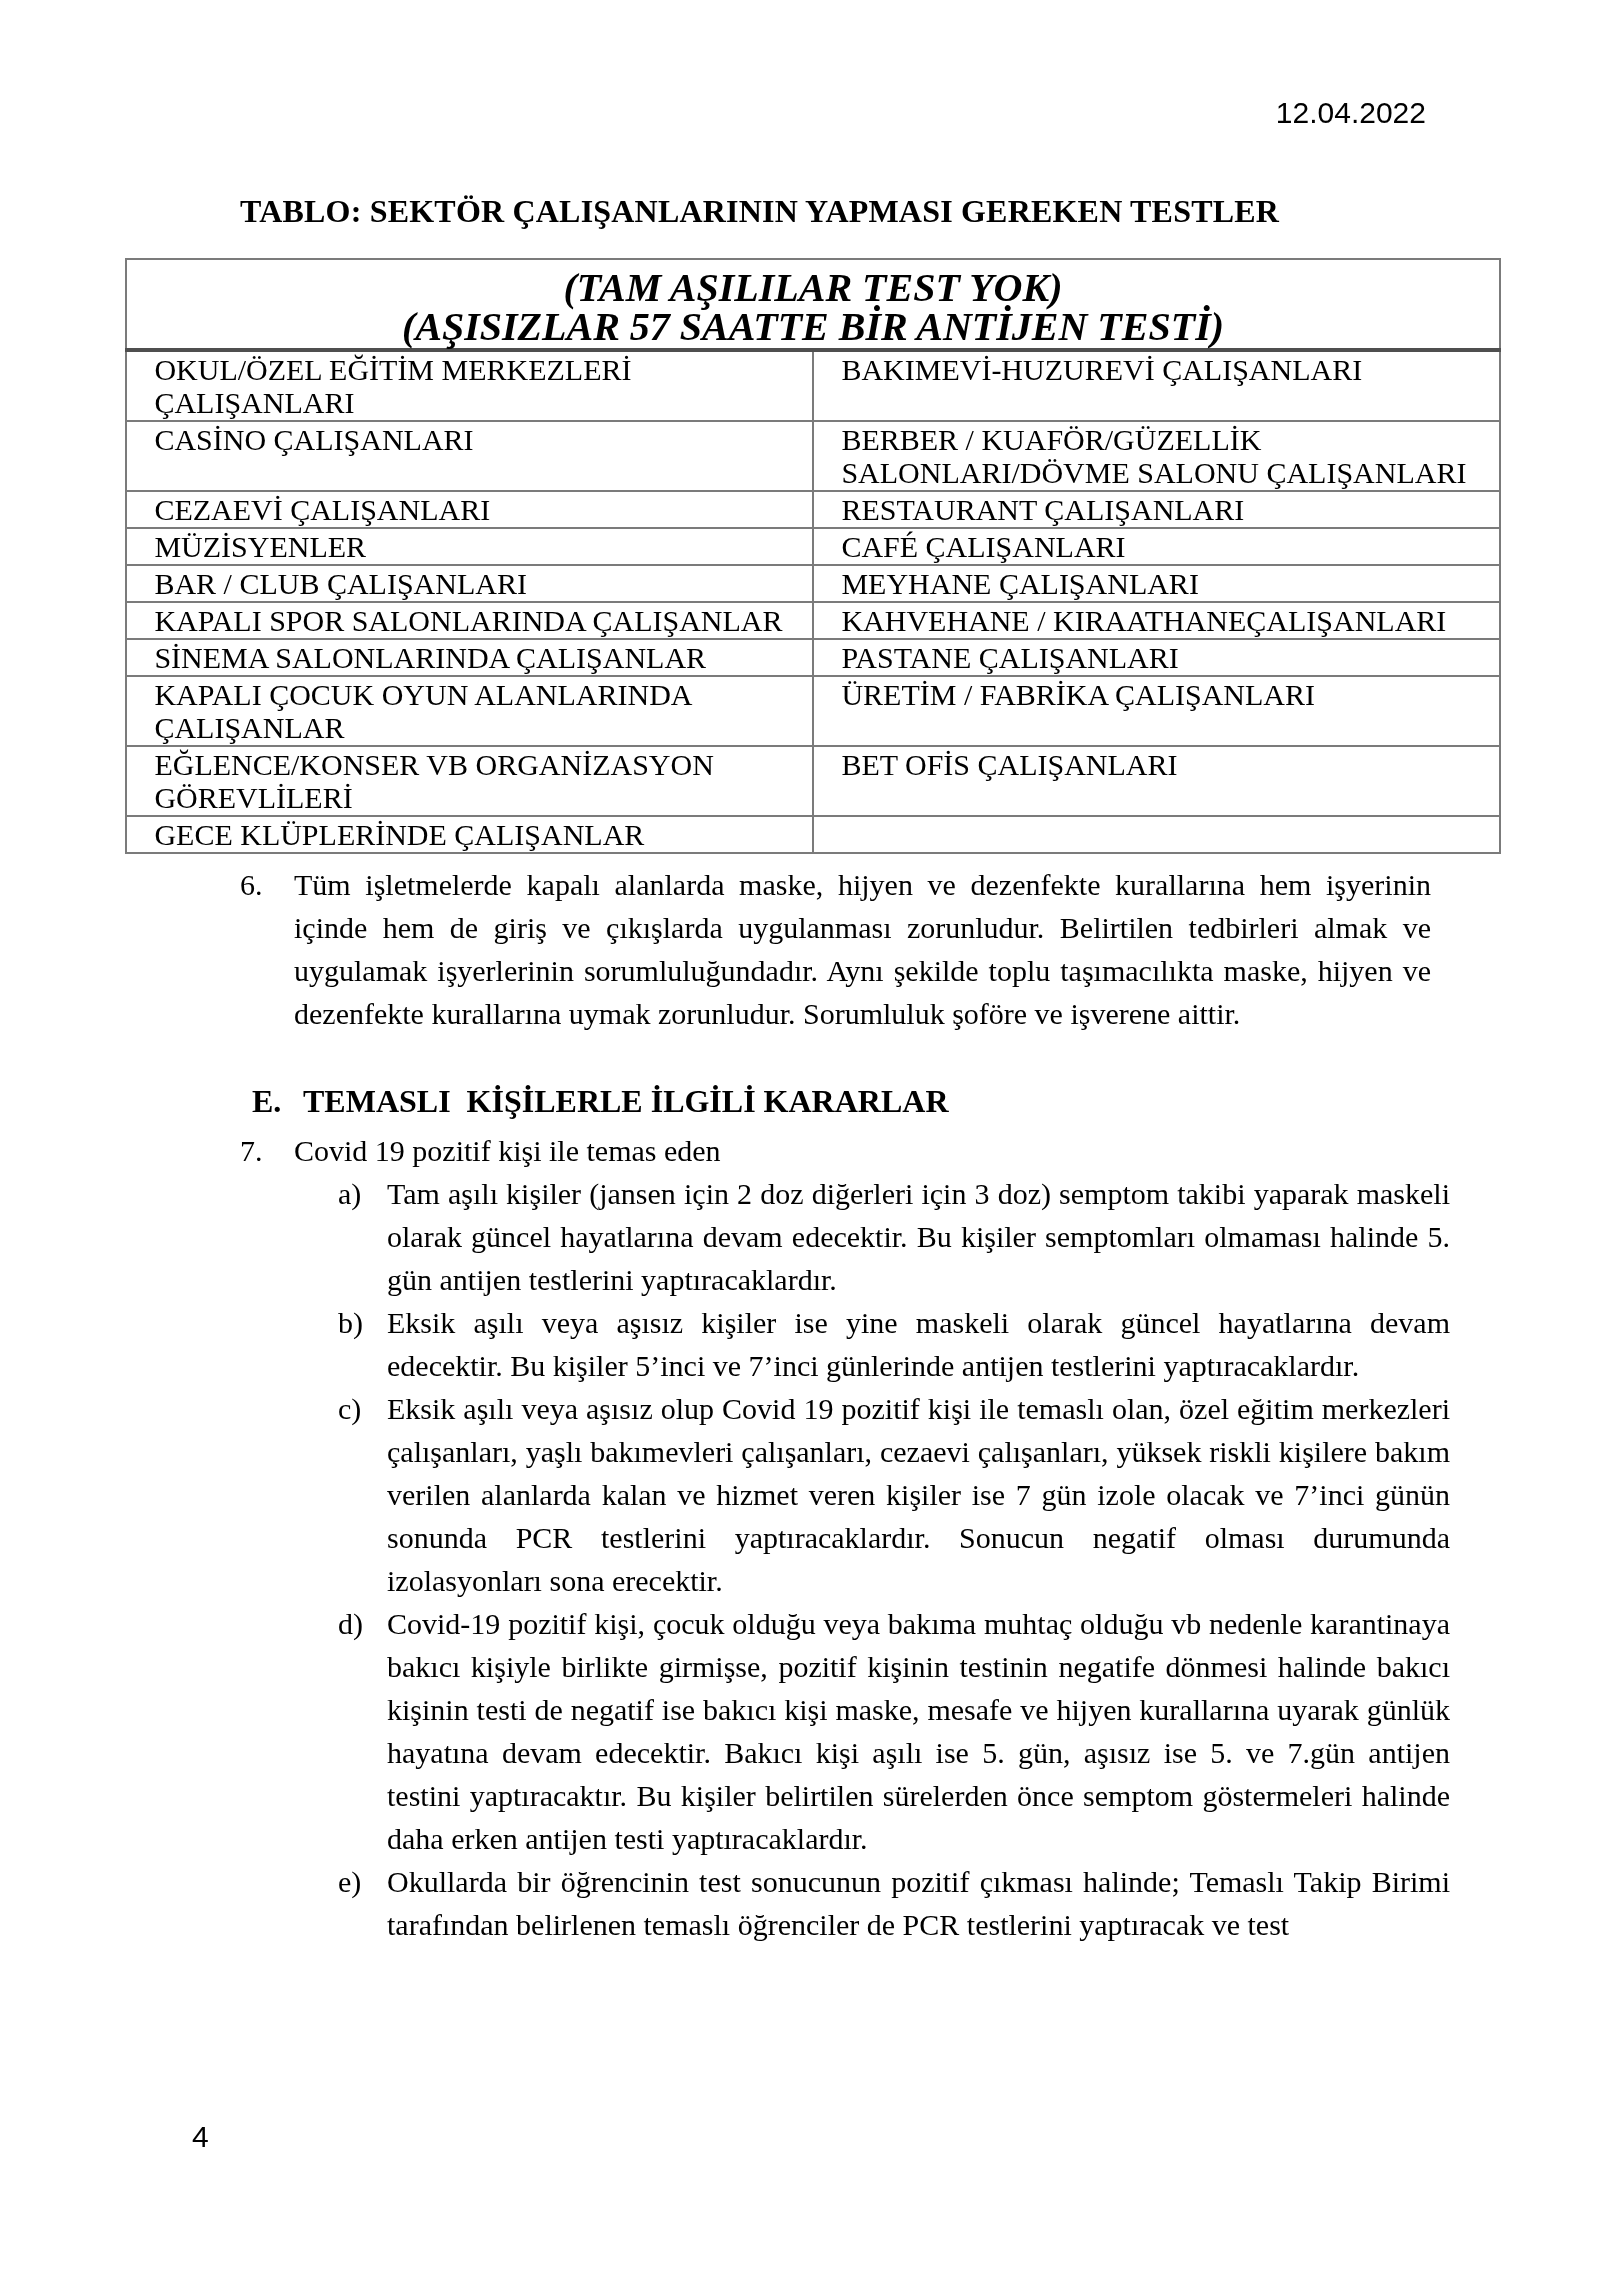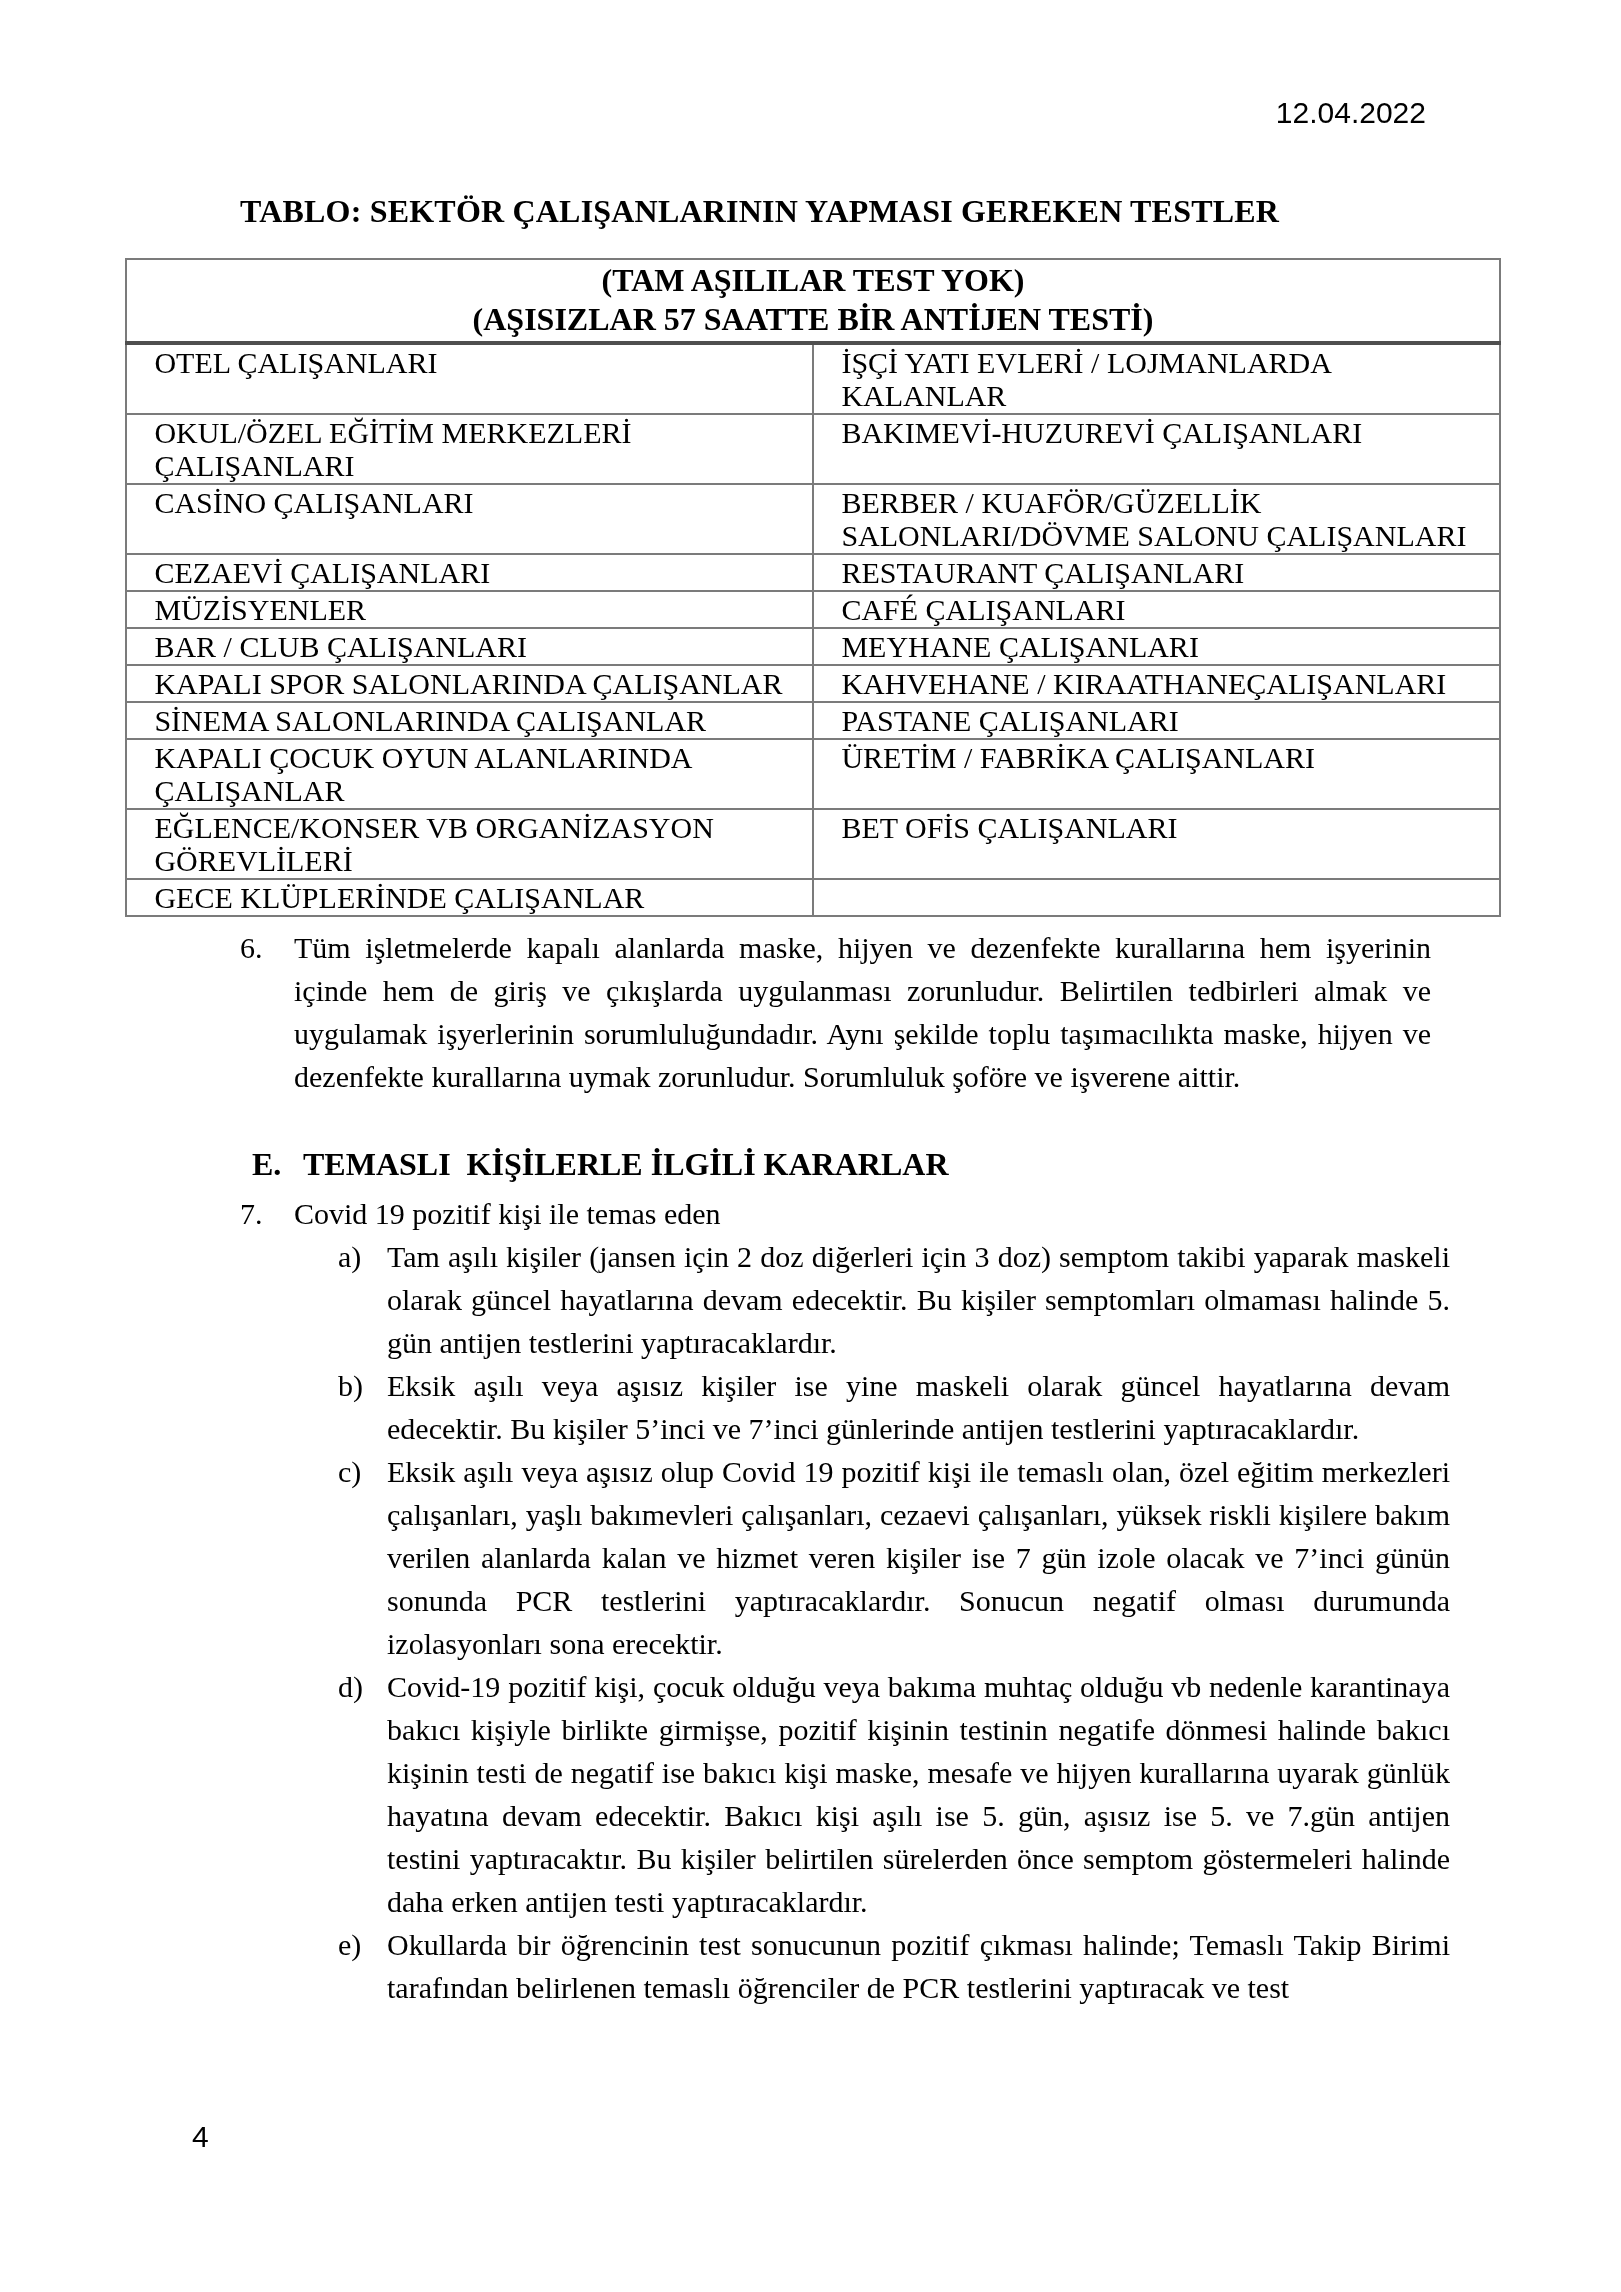--- a/index.html
+++ b/index.html
@@ -40,25 +40,26 @@
     margin-top: 26.5px;
     font-size: 30px;
     table-layout: fixed;
   }
   table.sector-table th,
   table.sector-table td {
     border: 2px solid #7b7b7b;
   }
   table.sector-table thead th {
     border-bottom: 4.9px solid #4f4f4f;
-    font-size: 32px;
+    font-size: 40px;
     font-weight: bold;
     text-align: center;
     line-height: 39px;
-    padding: 1px 0 2px 0;
+    padding: 8px 0 2px 0;
+    font-style: italic;
   }
   table.sector-table td {
     vertical-align: top;
     line-height: 33px;
     padding: 1px 9.8px 1px 27.4px;
   }
   td.col-left { width: 51.9%; }
   .li {
     position: relative;
     font-size: 30px;
@@ -123,24 +124,20 @@
       <thead>
         <tr>
           <th colspan="2">
             <div>(TAM AŞILILAR TEST YOK)</div>
             <div>(AŞISIZLAR 57 SAATTE BİR ANTİJEN TESTİ)</div>
           </th>
         </tr>
       </thead>
       <tbody>
         <tr>
-          <td class="col-left">OTEL ÇALIŞANLARI</td>
-          <td>İŞÇİ YATI EVLERİ / LOJMANLARDA KALANLAR</td>
-        </tr>
-        <tr>
           <td class="col-left">OKUL/ÖZEL EĞİTİM MERKEZLERİ ÇALIŞANLARI</td>
           <td>BAKIMEVİ-HUZUREVİ ÇALIŞANLARI</td>
         </tr>
         <tr>
           <td class="col-left">CASİNO ÇALIŞANLARI</td>
           <td>BERBER / KUAFÖR/GÜZELLİK SALONLARI/DÖVME SALONU ÇALIŞANLARI</td>
         </tr>
         <tr>
           <td class="col-left">CEZAEVİ ÇALIŞANLARI</td>
           <td>RESTAURANT ÇALIŞANLARI</td>

